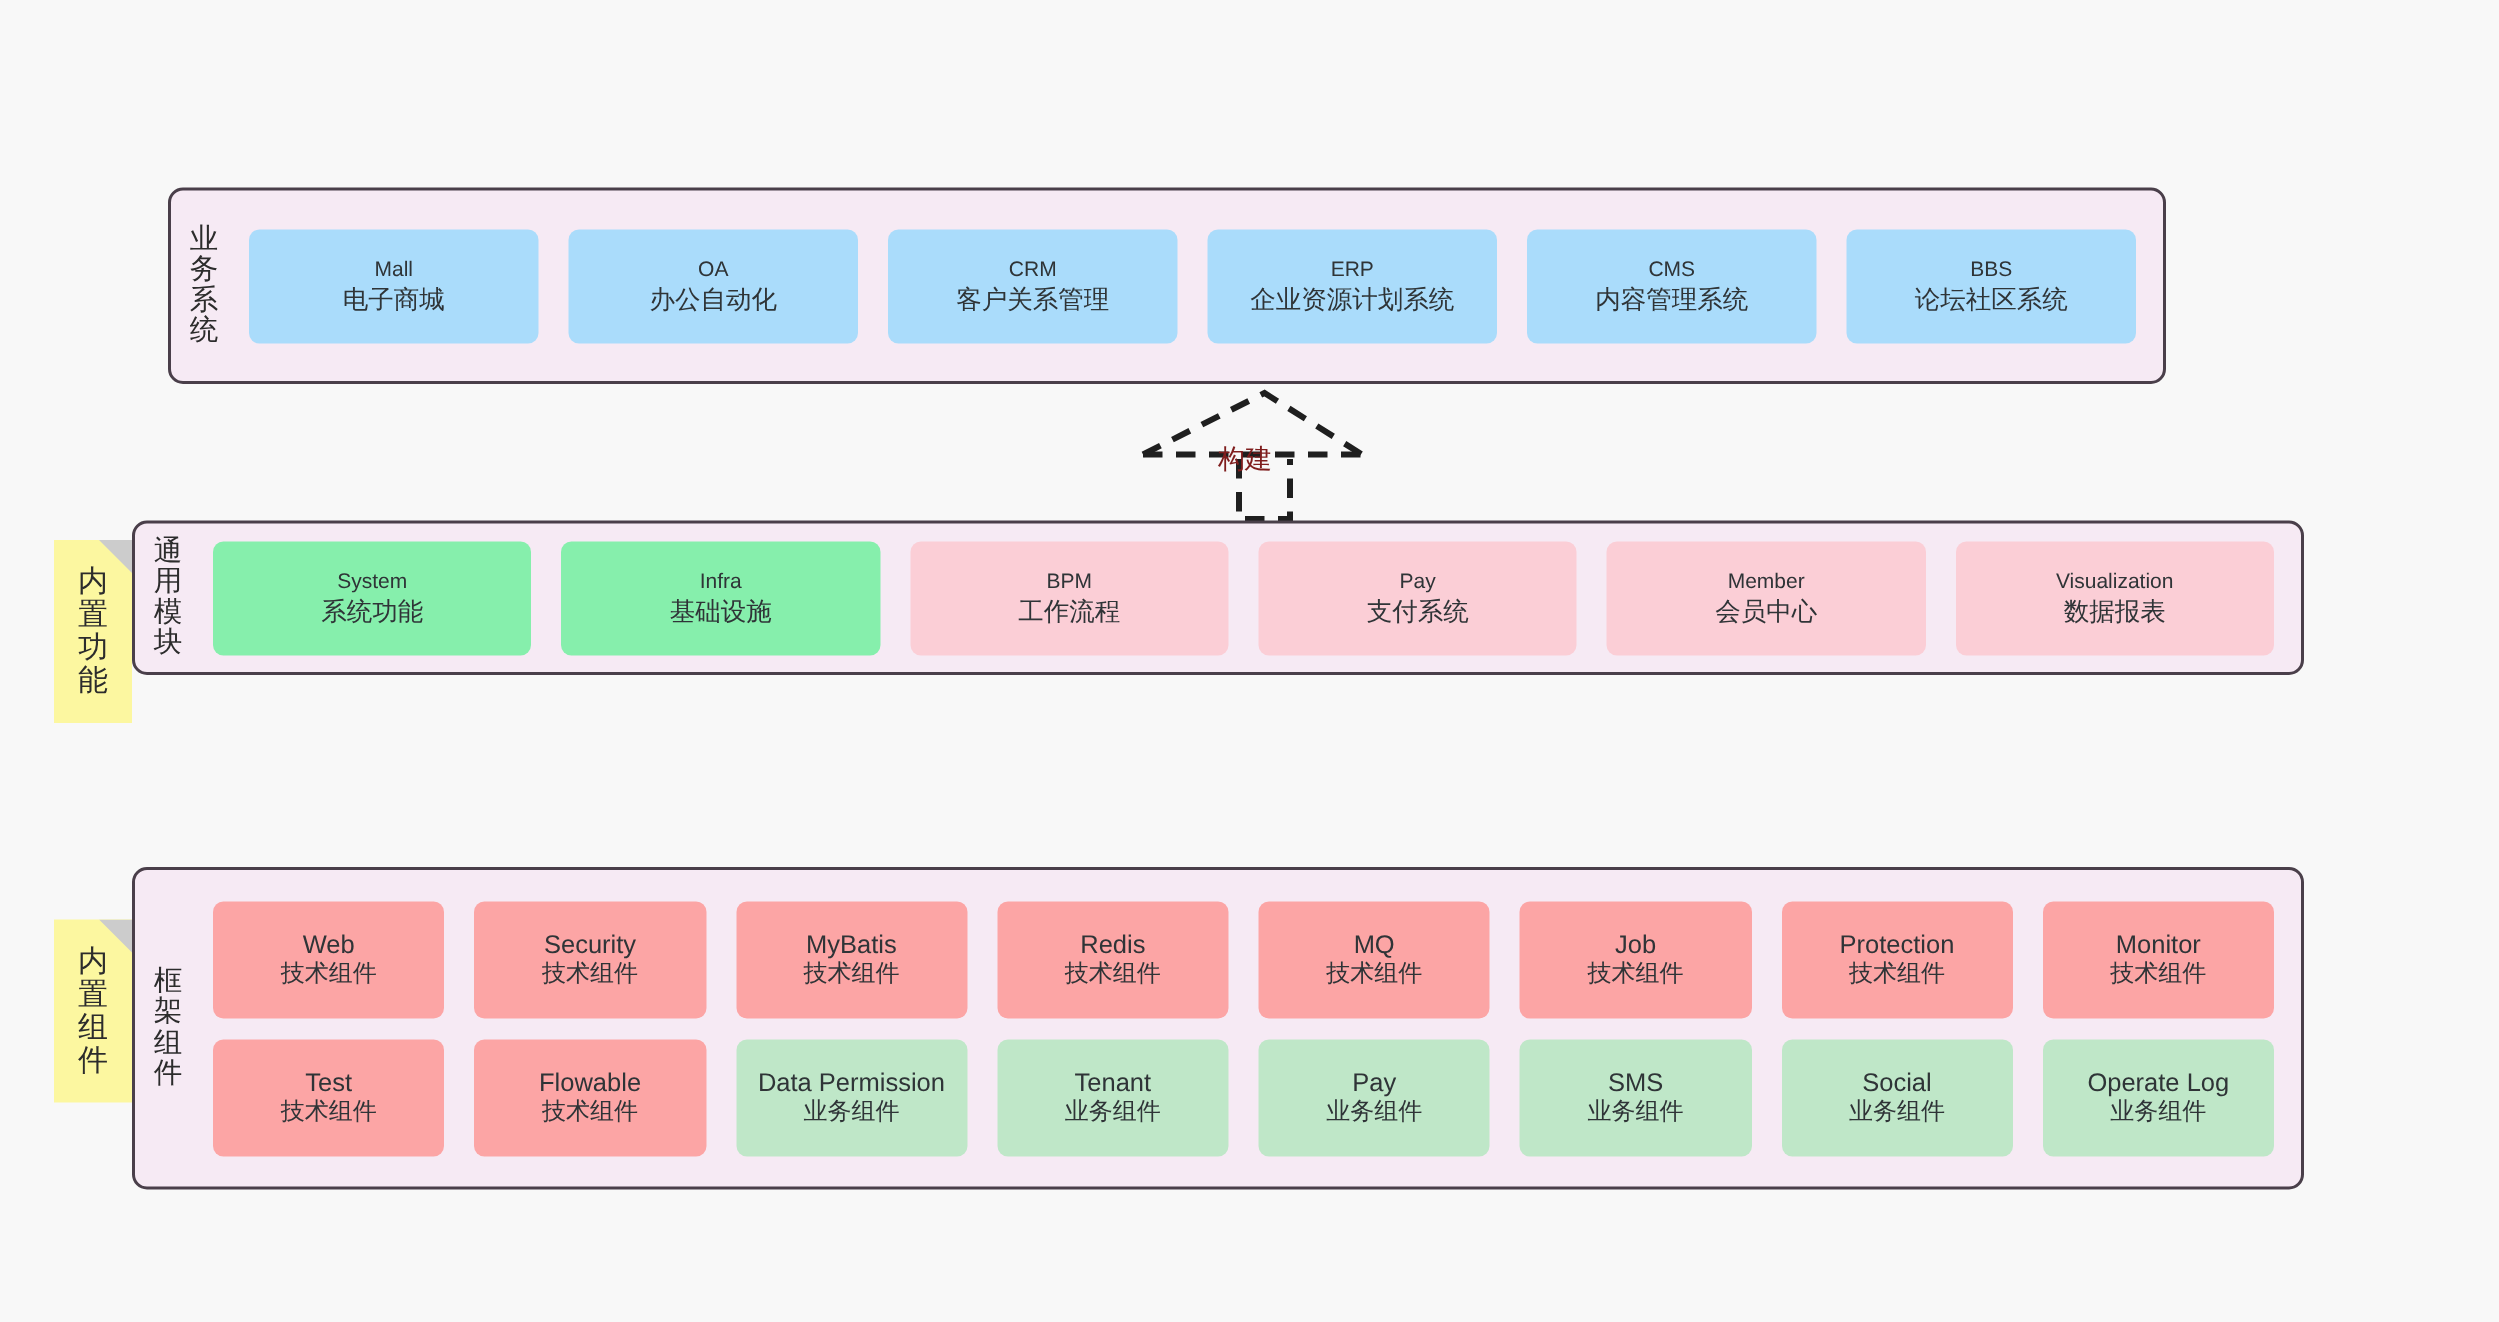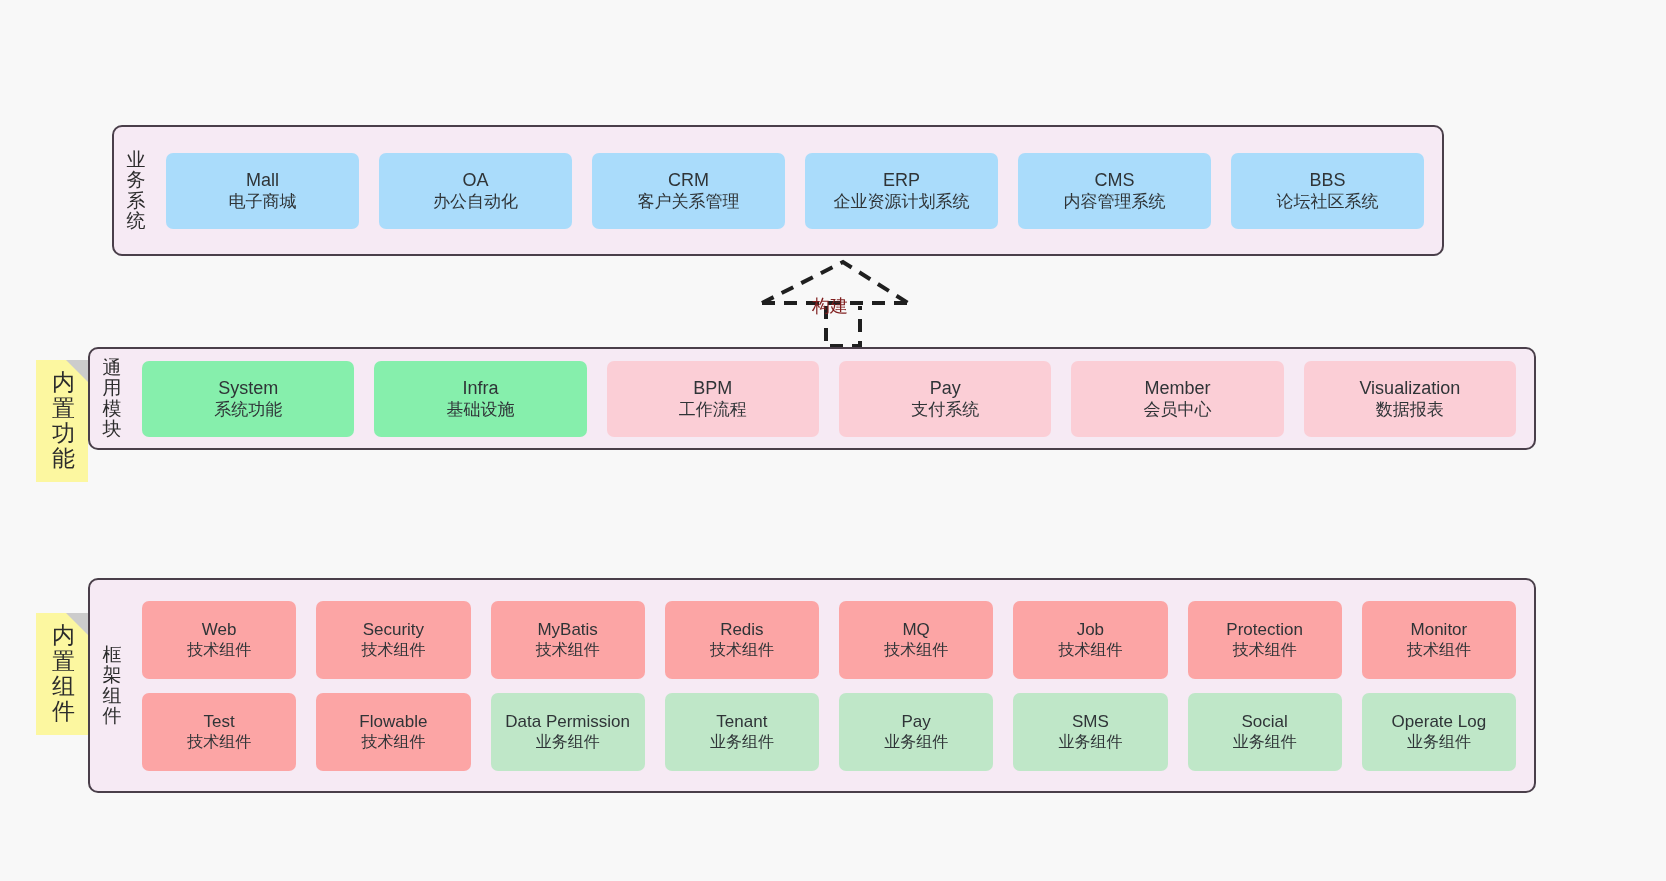--- a/index.html
+++ b/index.html
@@ -65,21 +65,21 @@
     box-sizing: border-box;
     border-radius: 7px;
     display: flex;
     flex-direction: column;
     align-items: center;
     justify-content: center;
     color: #2f3437;
     text-align: center;
     line-height: 1.24;
   }
-  .cell .t1 { font-size: 18px; }
+  .cell .t1 { font-size: 14px; }
   .cell .t2 { font-size: 17px; }
 
   
   #layer-business .cell { height: 76px; }
   #layer-module   .cell { height: 76px; }
   #layer-framework .cell { height: 78px; }
   #layer-framework .cell .t1 { font-size: 17px; }
   #layer-framework .cell .t2 { font-size: 16px; }
 
   
@@ -88,21 +88,21 @@
   .c-pink        { background: #fbced6; }
   .c-green       { background: #fca5a5; }
   .c-lightgreen  { background: #bfe7c8; }
 
   
   .note {
     position: absolute;
     box-sizing: border-box;
     background: #fcf7a0;
     color: #2c2c2c;
-    font-size: 23px;
+    font-size: 20px;
     line-height: 1.1;
     display: flex;
     align-items: center;
     justify-content: center;
     overflow: hidden;
   }
   .note span {
     display: block;
     width: 20px;
     text-align: center;

